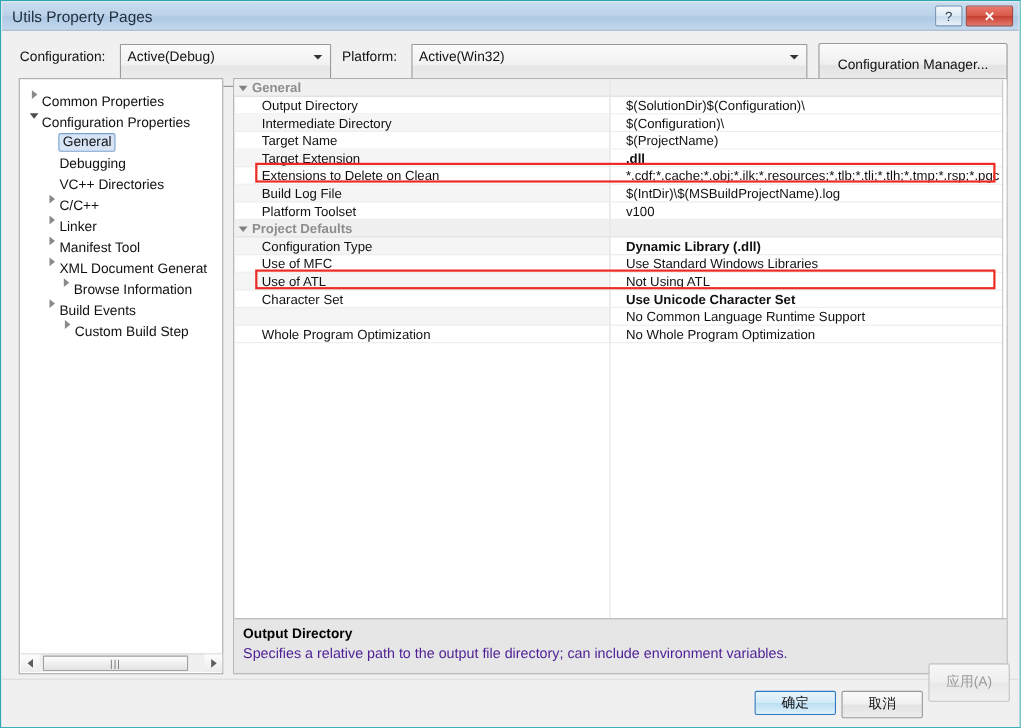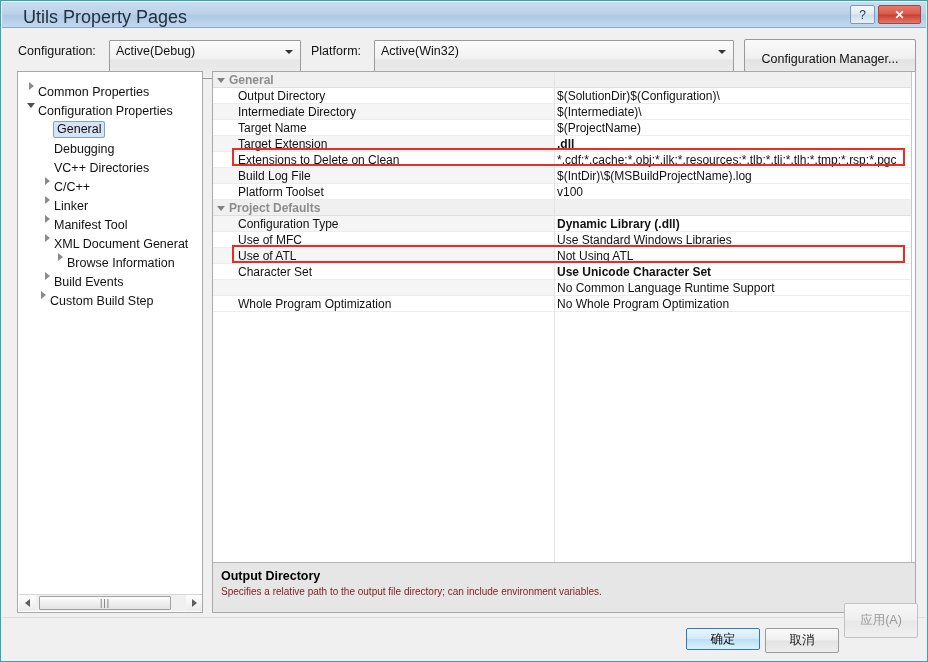--- a/index.html
+++ b/index.html
@@ -28,24 +28,23 @@
     position: absolute;
     left: 1px; top: 1px;
     width: 924px; height: 26px;
     background: linear-gradient(to bottom, #c9dcef 0%, #bcd3ea 45%, #afc9e4 55%, #c2d8ee 100%);
     border-bottom: 1px solid #8ba8c4;
     box-sizing: border-box;
   }
   .title-text {
     position: absolute;
     left: 9px; top: 5px;
-    font-size: 18px;
+    font-size: 14px;
     color: #22303d;
     white-space: nowrap;
-    margin-left: 12px;
   }
   .titlebar-buttons {
     position: absolute;
     right: 5px; top: 3px;
     display: flex;
     gap: 3px;
   }
   .tb-btn {
     width: 25px; height: 19px;
     border: 1px solid #7d9bb8;
@@ -269,21 +268,21 @@
     left: 25px; top: 0;
     width: 315px; height: 16px;
     display: flex; align-items: center;
     overflow: hidden;
   }
   .cell-value {
     position: absolute;
     left: 341px; top: 0;
     right: 0; height: 16px;
     display: flex; align-items: center;
-    padding-left: 2px;
+    padding-left: 14px;
     overflow: hidden;
     border-left: 1px solid #eceeee;
     box-sizing: border-box;
   }
   .cell-value.bold { font-weight: bold; }
   .row.alt { background: #f5f5f5; }
   .row.alt .cell-value { background: #ffffff; }
   .col-split {
     position: absolute;
     left: 341px; top: 0;
@@ -310,22 +309,22 @@
     box-sizing: border-box;
     padding: 6px 8px 0 8px;
   }
   .desc-title {
     font-size: 12.5px;
     font-weight: bold;
     color: #000;
     margin-bottom: 3px;
   }
   .desc-body {
-    font-size: 10px;
-    color: #7f1d1d;
+    font-size: 13px;
+    color: #4c1d95;
   }
 
   
   .hl-box {
     position: absolute;
     border: 2px solid #ee2b22;
     box-sizing: border-box;
     pointer-events: none;
   }
   #hl-target-extension { left: 231px; top: 147px; width: 673px; height: 18px; }
@@ -418,21 +417,21 @@
           <span class="tree-label">XML Document Generat</span>
         </div>
         <div class="tree-item" style="padding-left: 35px;">
           <span class="tw collapsed"></span>
           <span class="tree-label">Browse Information</span>
         </div>
         <div class="tree-item" style="padding-left: 22px;">
           <span class="tw collapsed"></span>
           <span class="tree-label">Build Events</span>
         </div>
-        <div class="tree-item" style="padding-left: 18px;">
+        <div class="tree-item" style="padding-left: 36px;">
           <span class="tw collapsed"></span>
           <span class="tree-label">Custom Build Step</span>
         </div>
       </div>
     <div class="tree-hscroll">
       <div class="hs-arrow left"></div>
       <div class="hs-thumb">|||</div>
       <div class="hs-arrow right"></div>
     </div>
   </div>
@@ -442,21 +441,21 @@
         <div class="row group">
           <span class="group-tw"></span>
           <span class="group-label">General</span>
         </div>
         <div class="row">
           <span class="cell-name">Output Directory</span>
           <span class="cell-value">$(SolutionDir)$(Configuration)\</span>
         </div>
         <div class="row alt">
           <span class="cell-name">Intermediate Directory</span>
-          <span class="cell-value">$(Intermediate)\</span>
+          <span class="cell-value">$(Configuration)\</span>
         </div>
         <div class="row">
           <span class="cell-name">Target Name</span>
           <span class="cell-value">$(ProjectName)</span>
         </div>
         <div class="row alt">
           <span class="cell-name">Target Extension</span>
           <span class="cell-value bold">.dll</span>
         </div>
         <div class="row">

